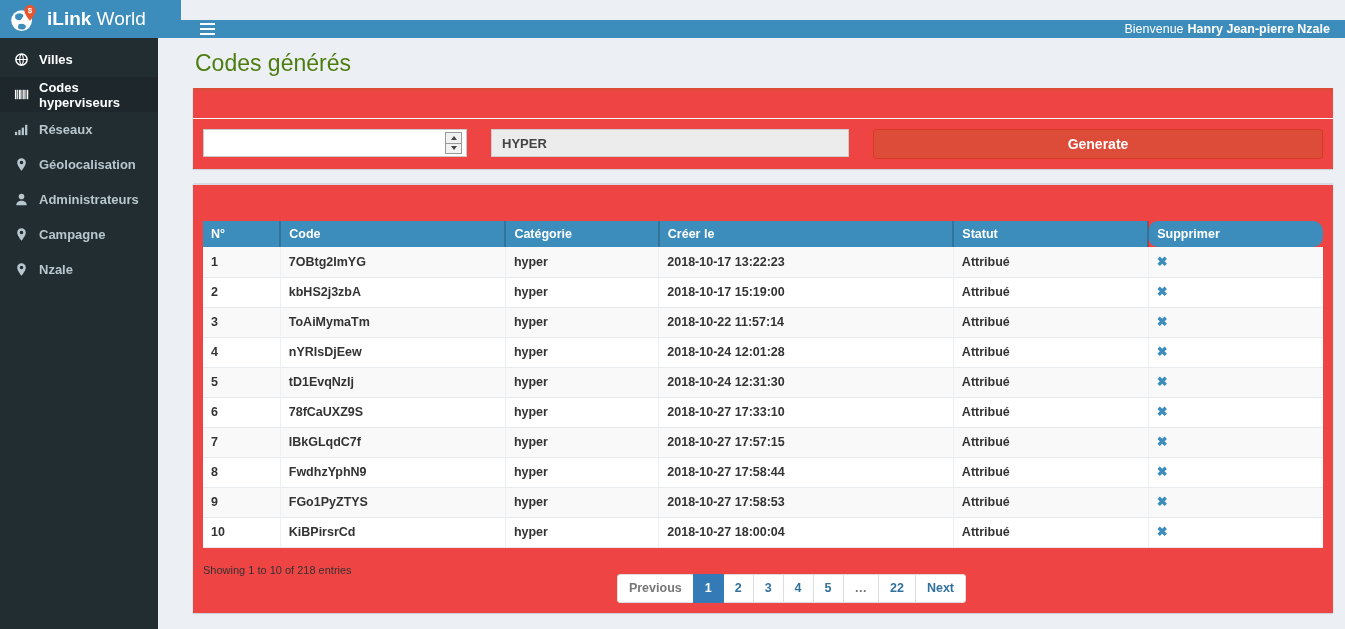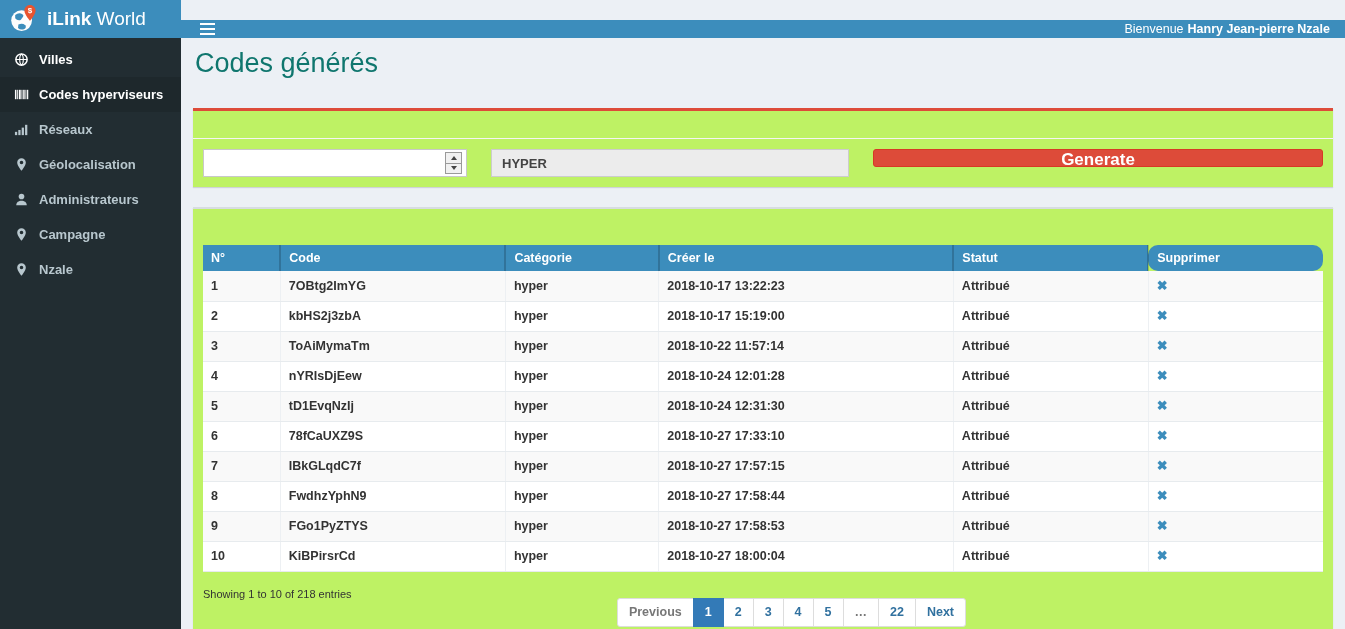--- a/index.html
+++ b/index.html
@@ -18,45 +18,45 @@
   .brand { width: 181px; height: 38px; background: #3c8dbc; display: flex; align-items: center; padding-left: 8px; gap: 7px; flex: none; }
   .brand-text { color: #fff; font-size: 19px; white-space: nowrap; }
   .brand-text b { font-weight: bold; }
   .navbar { flex: 1; background: #3c8dbc; display: flex; align-items: center; justify-content: space-between; padding: 0 15px; margin-top: 20px; }
   .hamburger { display: flex; flex-direction: column; gap: 3px; cursor: pointer; padding: 6px 4px; }
   .hamburger span { display: block; width: 15px; height: 2px; background: #fff; }
   .welcome { color: #fff; font-size: 12.5px; display: flex; gap: 4px; align-items: center; }
   .welcome b { font-weight: bold; }
 
   
-  .sidebar { position: absolute; top: 38px; left: 0; width: 181px; height: 591px; background: #222d32; padding-top: 4px; }
+  .sidebar { position: absolute; top: 38px; left: 0; width: 158px; height: 591px; background: #222d32; padding-top: 4px; }
   .side-item { display: flex; align-items: center; gap: 10px; height: 35px; padding-left: 14px; color: #b8c7ce; font-weight: bold; font-size: 13px; cursor: pointer; text-decoration: none; }
   .side-item .icon { width: 15px; height: 15px; display: inline-flex; flex: none; }
   .side-item.bright { color: #fff; }
   .side-item.active { background: #1e282c; color: #fff; }
 
   
   .content { position: absolute; top: 38px; left: 181px; width: 1164px; height: 591px; padding: 8px 12px 0 12px; }
-  .page-title { font-size: 27px; font-weight: normal; color: #0f766e; padding: 4px 0 12px 2px; line-height: 26px; }
-
-  .box { background: #bef264; box-shadow: 0 1px 1px rgba(0,0,0,.12); margin-top: 20px; }
+  .page-title { font-size: 23px; font-weight: normal; color: #4d7c0f; padding: 4px 0 12px 2px; line-height: 26px; }
+
+  .box { background: #ef4444; box-shadow: 0 1px 1px rgba(0,0,0,.12); }
 
   
   .box-generate { border-top: 3px solid #dd4b39; margin-bottom: 14px; }
   .bg-header { height: 28px; border-bottom: 1px solid #f4f4f4; }
   .bg-body { display: flex; gap: 24px; padding: 10px; align-items: flex-start; }
   .qty-wrap { position: relative; width: 264px; flex: none; }
   .qty-input { width: 100%; height: 28px; border: 1px solid #c8c8c8; padding: 0 26px 0 8px; font-family: "Liberation Sans", sans-serif; font-size: 13px; background: #fff; }
   .spinner { position: absolute; right: 5px; top: 3px; width: 17px; height: 22px; display: flex; flex-direction: column; cursor: pointer; }
   .spin-btn { flex: 1; border: 1px solid #9a9a9a; background: #f1f1f1; display: flex; align-items: center; justify-content: center; }
   .spin-btn.up { border-bottom-width: 0; }
   .spin-btn .tri-up { width: 0; height: 0; border-left: 3px solid transparent; border-right: 3px solid transparent; border-bottom: 4px solid #444; }
   .spin-btn .tri-down { width: 0; height: 0; border-left: 3px solid transparent; border-right: 3px solid transparent; border-top: 4px solid #444; }
   .cat-input { width: 358px; flex: none; height: 28px; border: 1px solid #ccc; background: #ececec; color: #444; font-weight: bold; padding: 0 10px; font-size: 13px; font-family: "Liberation Sans", sans-serif; }
-  .btn-generate { flex: 1; height: 18px; background: #dd4b39; border: 1px solid #d73925; border-radius: 3px; color: #fff; font-size: 17px; font-weight: bold; cursor: pointer; font-family: "Liberation Sans", sans-serif; }
+  .btn-generate { flex: 1; height: 30px; background: #dd4b39; border: 1px solid #d73925; border-radius: 3px; color: #fff; font-size: 14px; font-weight: bold; cursor: pointer; font-family: "Liberation Sans", sans-serif; }
 
   
   .box-table { border-top: 2px solid #d7dce1; padding: 10px; }
   .bt-header { height: 26px; }
   .dt-controls { display: flex; align-items: center; margin-bottom: 7px; }
   .dt-length { display: flex; align-items: center; gap: 8px; font-weight: bold; color: #333; font-size: 13px; }
   .fake-select { width: 52px; height: 26px; border: 1px solid #a6a6a6; background: #fff; display: flex; align-items: stretch; cursor: pointer; border-radius: 2px; overflow: hidden; }
   .fs-value { flex: 1; display: flex; align-items: center; justify-content: center; font-weight: bold; font-size: 12px; color: #222; }
   .fs-arrow { width: 17px; border-left: 1px solid #c9c9c9; background: #efefef; display: flex; align-items: center; justify-content: center; }
   .fs-arrow i { width: 0; height: 0; border-left: 4px solid transparent; border-right: 4px solid transparent; border-top: 5px solid #666; }

